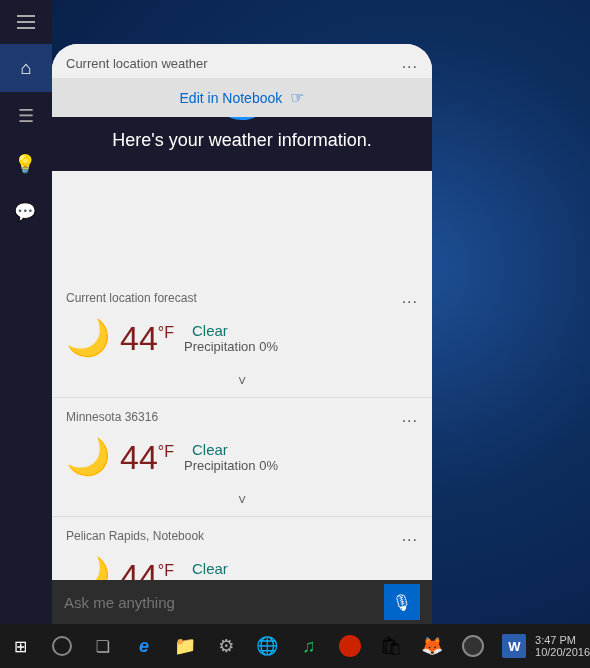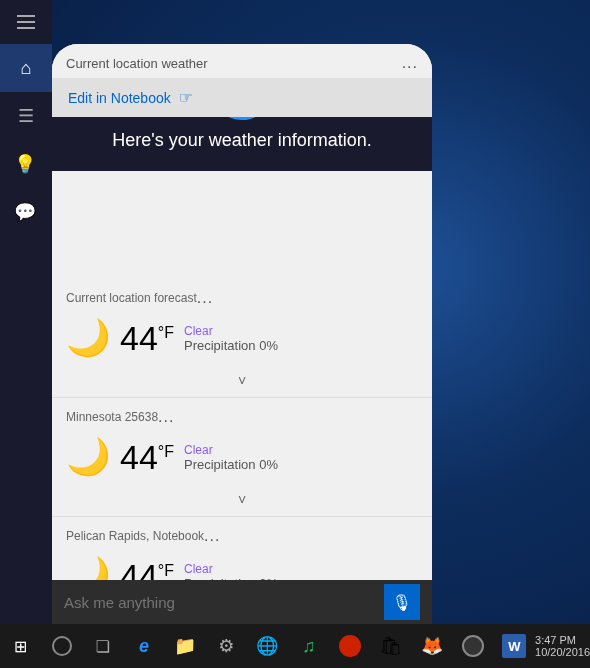--- a/index.html
+++ b/index.html
@@ -128,20 +128,21 @@
 
     .context-menu-item {
       padding: 10px 16px;
       font-size: 14px;
       cursor: pointer;
       display: block;
     }
 
     .context-menu-item.active {
       background: #e0e0e0;
+      text-align: center;
     }
 
     .context-menu-item.blue {
       color: #0066cc;
     }
 
     .cursor-hand {
       display: inline-block;
       margin-left: 4px;
       font-size: 16px;
@@ -157,55 +158,57 @@
     .weather-section {
       border-bottom: 1px solid #ddd;
       padding-bottom: 4px;
     }
 
     .weather-section-header {
       padding: 10px 14px 4px;
       font-size: 12px;
       color: #666;
       display: flex;
+      justify-content: space-between;
       align-items: center;
     }
 
     .weather-card {
       padding: 6px 14px 10px;
       display: flex;
       align-items: center;
       gap: 10px;
     }
 
     .weather-icon {
       font-size: 36px;
       width: 44px;
       text-align: center;
     }
 
     .weather-temp {
       font-size: 34px;
       font-weight: 300;
-      color: #000000;
+      color: #7f1d1d;
     }
 
     .weather-temp sup {
       font-size: 16px;
       vertical-align: super;
     }
 
     .weather-desc {
       display: flex;
       flex-direction: column;
     }
 
     .weather-condition {
-      font-size: 12px;
-      color: #8b5cf6;
+      font-size: 15px;
+      color: #0f766e;
+      margin-left: 8px;
     }
 
     .weather-precip {
       font-size: 13px;
       color: #555;
     }
 
     .expand-btn {
       text-align: center;
       padding: 4px;
@@ -377,21 +380,21 @@
         <div class="weather-desc">
           <span class="weather-condition">Clear</span>
           <span class="weather-precip">Precipitation 0%</span>
         </div>
       </div>
       <div class="expand-btn">˅</div>
     </div>
 
     <div class="weather-section">
       <div class="weather-section-header">
-        <span>Minnesota 25638</span>
+        <span>Minnesota 36316</span>
         <span class="dots-btn">...</span>
       </div>
       <div class="weather-card">
         <div class="weather-icon">🌙</div>
         <div class="weather-temp">
           <span>44</span><sup>°F</sup>
         </div>
         <div class="weather-desc">
           <span class="weather-condition">Clear</span>
           <span class="weather-precip">Precipitation 0%</span>

